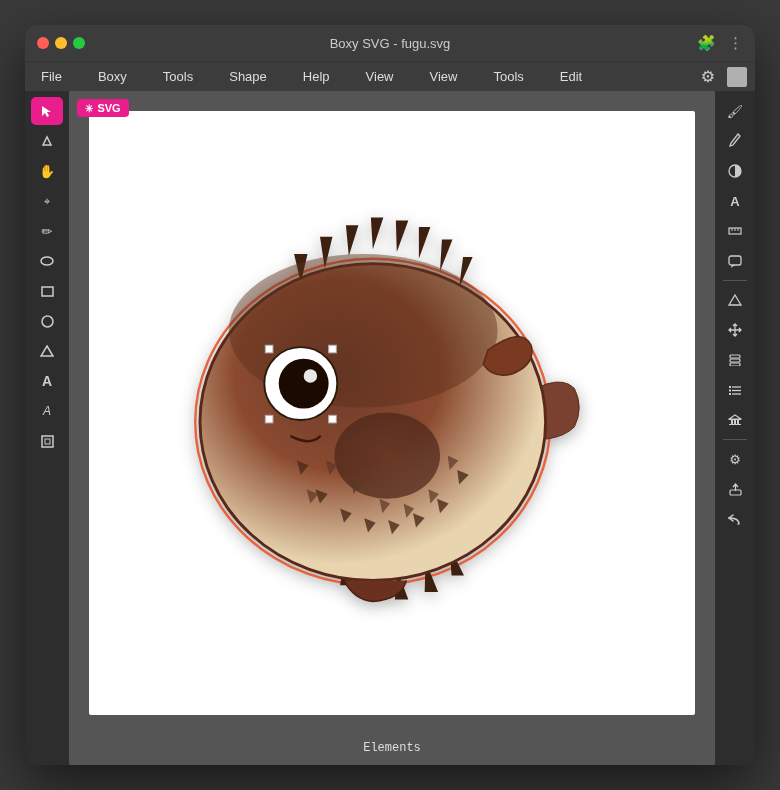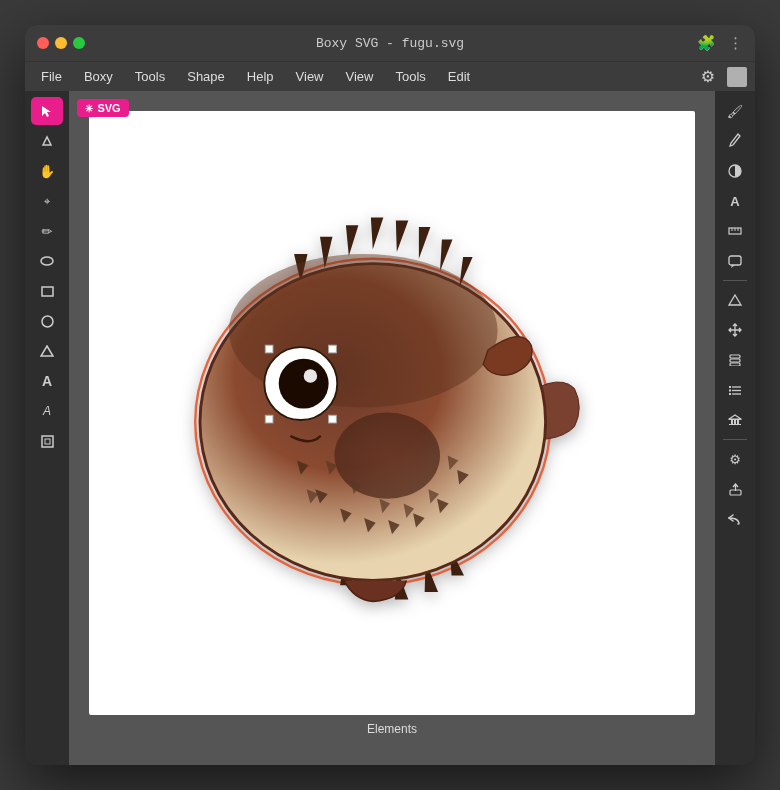--- a/index.html
+++ b/index.html
@@ -24,21 +24,20 @@
     }
     
     .titlebar {
       background: #3c3c3c;
       height: 36px;
       display: flex;
       align-items: center;
       padding: 0 12px;
       flex-shrink: 0;
       position: relative;
-      font-family: Liberation Mono, monospace;
     }
     .traffic-lights {
       display: flex;
       gap: 6px;
       align-items: center;
     }
     .tl { width: 12px; height: 12px; border-radius: 50%; }
     .tl-close { background: #ff5f57; }
     .tl-min { background: #febc2e; }
     .tl-max { background: #28c840; }
@@ -60,21 +59,21 @@
     }
     
     .menubar {
       background: #3c3c3c;
       height: 30px;
       display: flex;
       align-items: center;
       padding: 0 8px;
       border-top: 1px solid #333;
       flex-shrink: 0;
-      gap: 6px;
+      gap: 20px;
     }
     .menu-item {
       color: #ddd;
       font-size: 13px;
       padding: 3px 8px;
       border-radius: 4px;
       cursor: pointer;
     }
     .menubar-right {
       margin-left: auto;
@@ -162,28 +161,29 @@
       left: 20px;
       right: 20px;
       bottom: 50px;
       display: flex;
       align-items: center;
       justify-content: center;
     }
     
     .bottom-label {
       position: absolute;
-      bottom: 25px;
+      bottom: 6px;
       left: 50%;
       transform: translateX(-50%);
       background: #555;
       color: #ddd;
       font-size: 12px;
       padding: 4px 14px;
       border-radius: 12px;
+      font-family: Liberation Mono, monospace;
     }
     
     .right-toolbar {
       width: 40px;
       background: #2d2d2d;
       display: flex;
       flex-direction: column;
       align-items: center;
       padding: 6px 0;
       gap: 2px;

